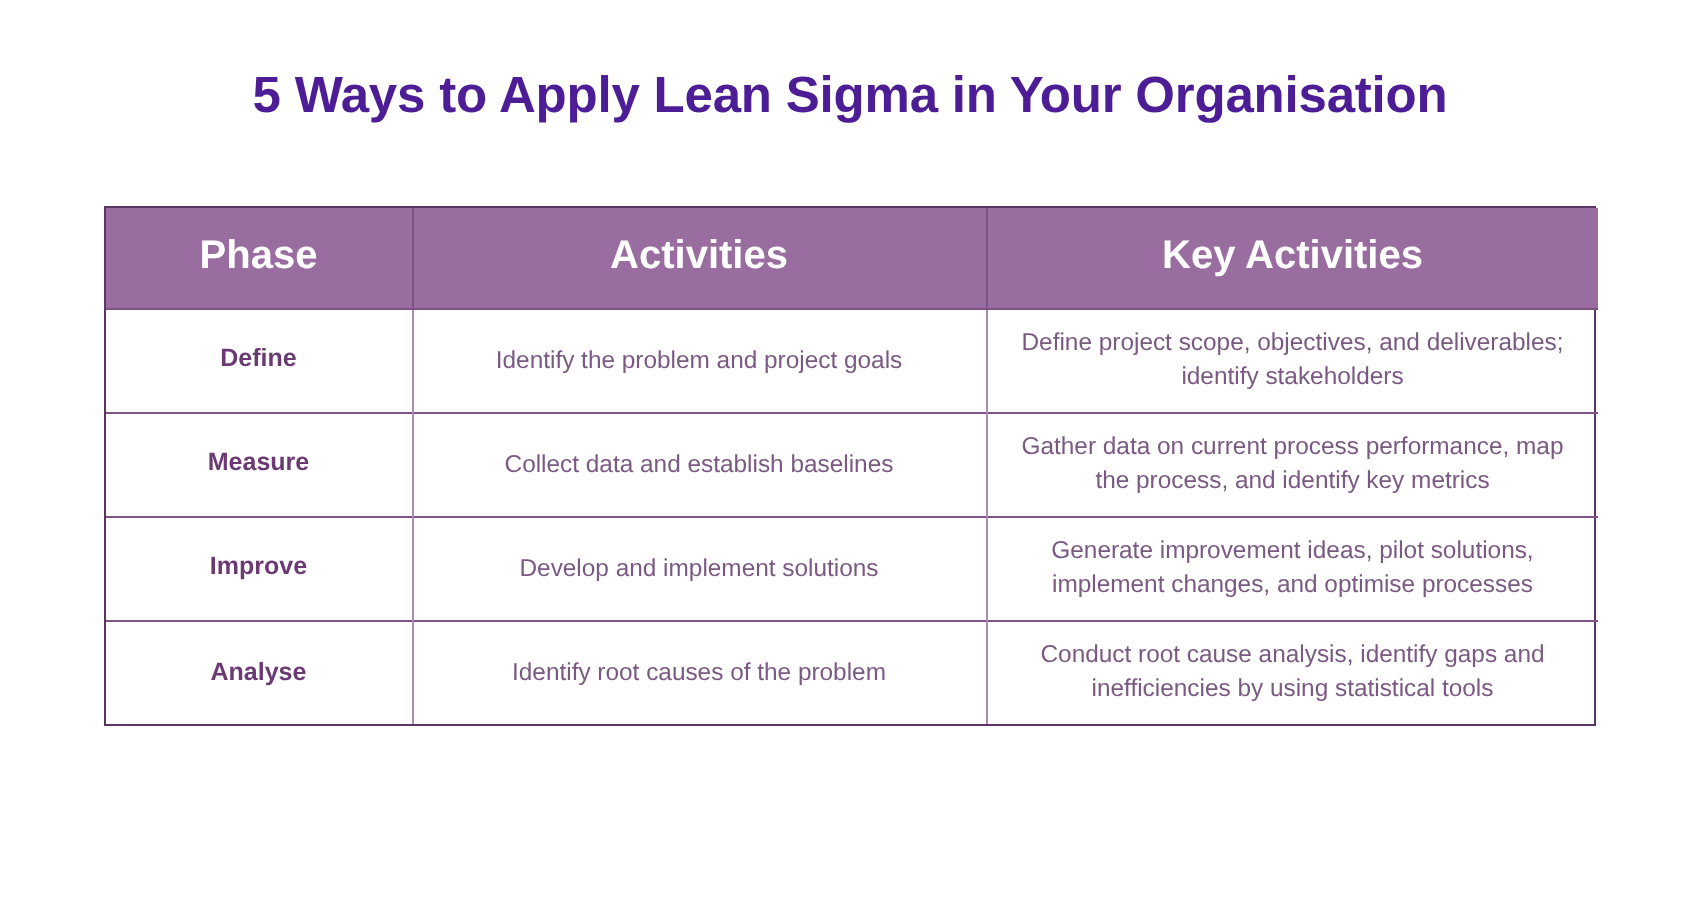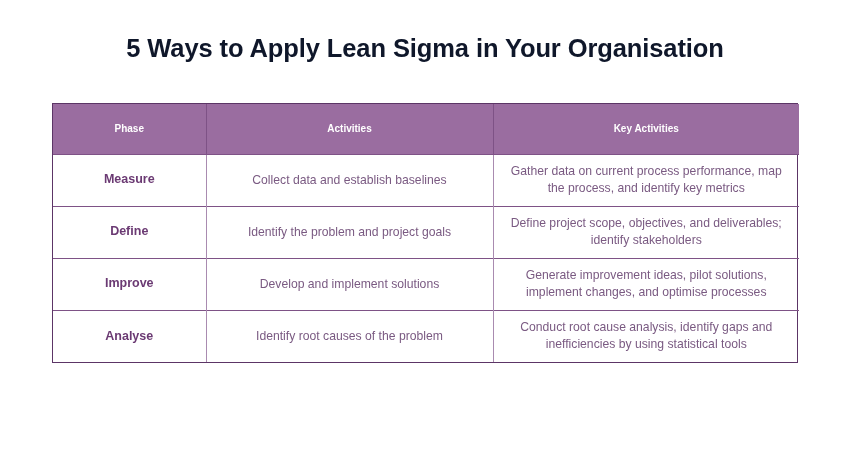--- a/index.html
+++ b/index.html
@@ -21,21 +21,21 @@
 
   
   .title {
     position: absolute;
     top: 34px;
     left: 0;
     width: 850px;
     text-align: center;
     font-size: 25.5px;
     font-weight: bold;
-    color: #0f172a;
+    color: #4c1d95;
     letter-spacing: -0.1px;
     white-space: nowrap;
   }
 
   
   .table-wrap {
     position: absolute;
     left: 52px;
     top: 103px;
     width: 746px;
@@ -54,21 +54,21 @@
   table.dmaic col.c-key   { width: 306px; }
 
   
   thead tr.header-row {
     background: #9A6DA0;
   }
 
   thead th {
     background: #9A6DA0;
     color: #ffffff;
-    font-size: 10px;
+    font-size: 20px;
     font-weight: bold;
     text-align: center;
     height: 50px;
     vertical-align: middle;
     border-right: 1.5px solid #7E5286;
     padding: 0 8px;
   }
   thead th:last-child { border-right: none; }
 
   
@@ -117,28 +117,28 @@
       <thead>
         <tr class="header-row">
           <th>Phase</th>
           <th>Activities</th>
           <th>Key Activities</th>
         </tr>
       </thead>
 
       <tbody>
         <tr>
+          <td class="phase-cell">Define</td>
+          <td class="desc-cell">Identify the problem and project goals</td>
+          <td class="key-cell">Define project scope, objectives, and deliverables; identify stakeholders</td>
+        </tr>
+        <tr>
           <td class="phase-cell">Measure</td>
           <td class="desc-cell">Collect data and establish baselines</td>
           <td class="key-cell">Gather data on current process performance, map the process, and identify key metrics</td>
-        </tr>
-        <tr>
-          <td class="phase-cell">Define</td>
-          <td class="desc-cell">Identify the problem and project goals</td>
-          <td class="key-cell">Define project scope, objectives, and deliverables; identify stakeholders</td>
         </tr>
         <tr>
           <td class="phase-cell">Improve</td>
           <td class="desc-cell">Develop and implement solutions</td>
           <td class="key-cell">Generate improvement ideas, pilot solutions, implement changes, and optimise processes</td>
         </tr>
         <tr>
           <td class="phase-cell">Analyse</td>
           <td class="desc-cell">Identify root causes of the problem</td>
           <td class="key-cell">Conduct root cause analysis, identify gaps and inefficiencies by using statistical tools</td>

